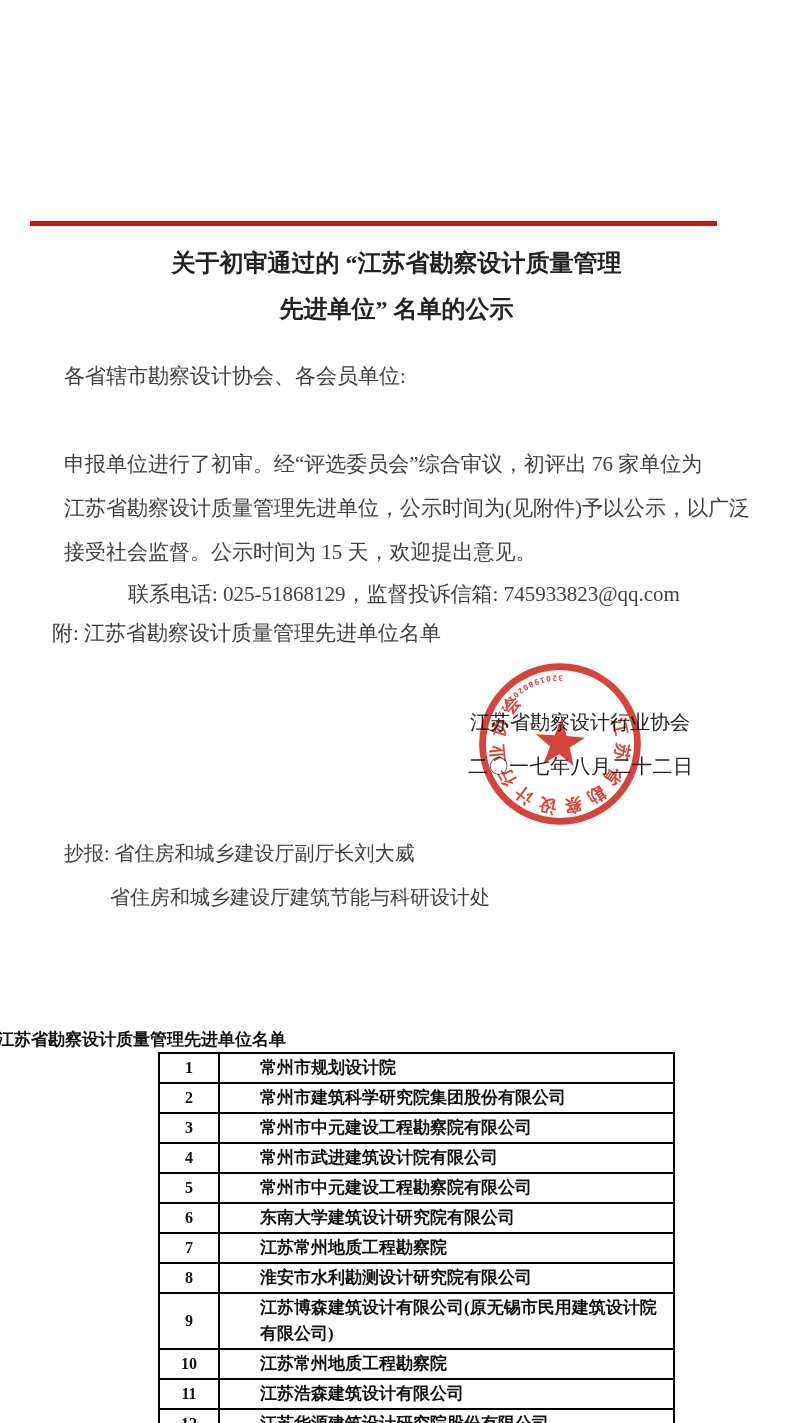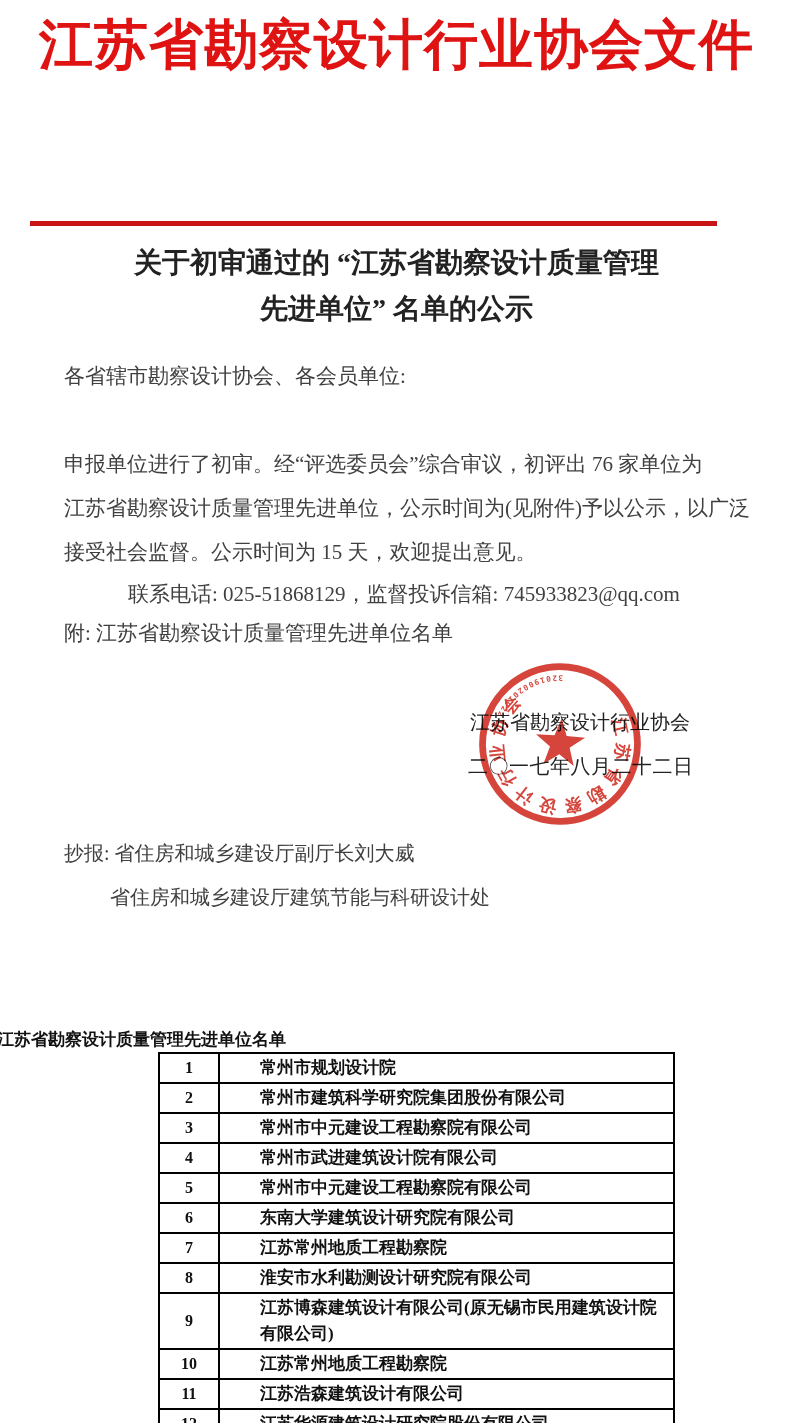--- a/index.html
+++ b/index.html
@@ -15,21 +15,21 @@
     text-align:center; color:#e01313;
     font-size:54px; font-weight:900; letter-spacing:1px; line-height:66px;
     font-family:"Liberation Serif","DejaVu Serif",serif;
   }
   .red-rule {
     position:absolute; top:221px; left:30px; width:687px; height:5px;
     background:#c81414;
   }
   .doc-title {
     position:absolute; top:240px; left:50px; right:50px;
-    text-align:center; font-size:28px; font-weight:600; line-height:46px;
+    text-align:center; font-size:24px; font-weight:600; line-height:46px;
     color:#222;
   }
   .bodyline { position:absolute; font-size:21px; line-height:26px; color:#404040; white-space:nowrap; }
   .sig-line { position:absolute; font-size:20px; color:#232323; white-space:nowrap; }
   .seal {
     position:absolute; left:474px; top:658px; width:172px; height:172px;
     transform:rotate(148deg); opacity:0.88; mix-blend-mode:multiply;
   }
   .attach-title {
     position:absolute; top:1028px; left:-3px;
@@ -50,37 +50,36 @@
     flex:1 1 auto; padding:1px 6px 1px 8px;
     font-size:17px; font-weight:700; line-height:26px; color:#111;
     display:flex; align-items:center; min-height:26px;margin-left:32px;
   }
 </style>
 </head>
 <body>
 
 <div class="page">
 
-  <div class="doc-header">江苏省勘察设计行业协会文件</div>
 
   <div class="red-rule"></div>
 
   <div class="doc-title">
     <div>关于初审通过的 “江苏省勘察设计质量管理</div>
     <div>先进单位” 名单的公示</div>
   </div>
 
   <div class="bodyline" style="top:363px; left:64px;">各省辖市勘察设计协会、各会员单位:</div>
 
   <div class="bodyline" style="top:451px; left:64px;">申报单位进行了初审。经“评选委员会”综合审议，初评出 76 家单位为</div>
   <div class="bodyline" style="top:495px; left:64px;">江苏省勘察设计质量管理先进单位，公示时间为(见附件)予以公示，以广泛</div>
   <div class="bodyline" style="top:539px; left:64px;">接受社会监督。公示时间为 15 天，欢迎提出意见。</div>
 
   <div class="bodyline" style="top:581px; left:128px;">联系电话: 025-51868129，监督投诉信箱: 745933823@qq.com</div>
-  <div class="bodyline" style="top:620px; left:64px;">附: 江苏省勘察设计质量管理先进单位名单</div>
+  <div class="bodyline" style="top:620px; left:52px;">附: 江苏省勘察设计质量管理先进单位名单</div>
 
   <div class="sig-line" style="top:709px; left:400px; width:290px; text-align:right;">江苏省勘察设计行业协会</div>
   <div class="sig-line" style="top:753px; left:468px; letter-spacing:0.5px;">二〇一七年八月二十二日</div>
 
   <svg class="seal" viewBox="0 0 200 200">
     <circle cx="100" cy="100" r="90" fill="none" stroke="#cf2b20" stroke-width="8"></circle>
     <path d="M100,70 L107.1,90.3 L128.5,90.7 L111.4,103.7 L117.6,124.3 L100,112 L82.4,124.3 L88.6,103.7 L71.5,90.7 L92.9,90.3 Z" fill="#cf2b20"></path>
     <defs>
       <path id="sealTopArc" d="M 34,100 a 66,66 0 1,1 132,0 a 66,66 0 1,1 -132,0"></path>
       <path id="sealBottomArc" d="M 24.8,127.4 A 80,80 0 0 0 175.2,127.4"></path>

